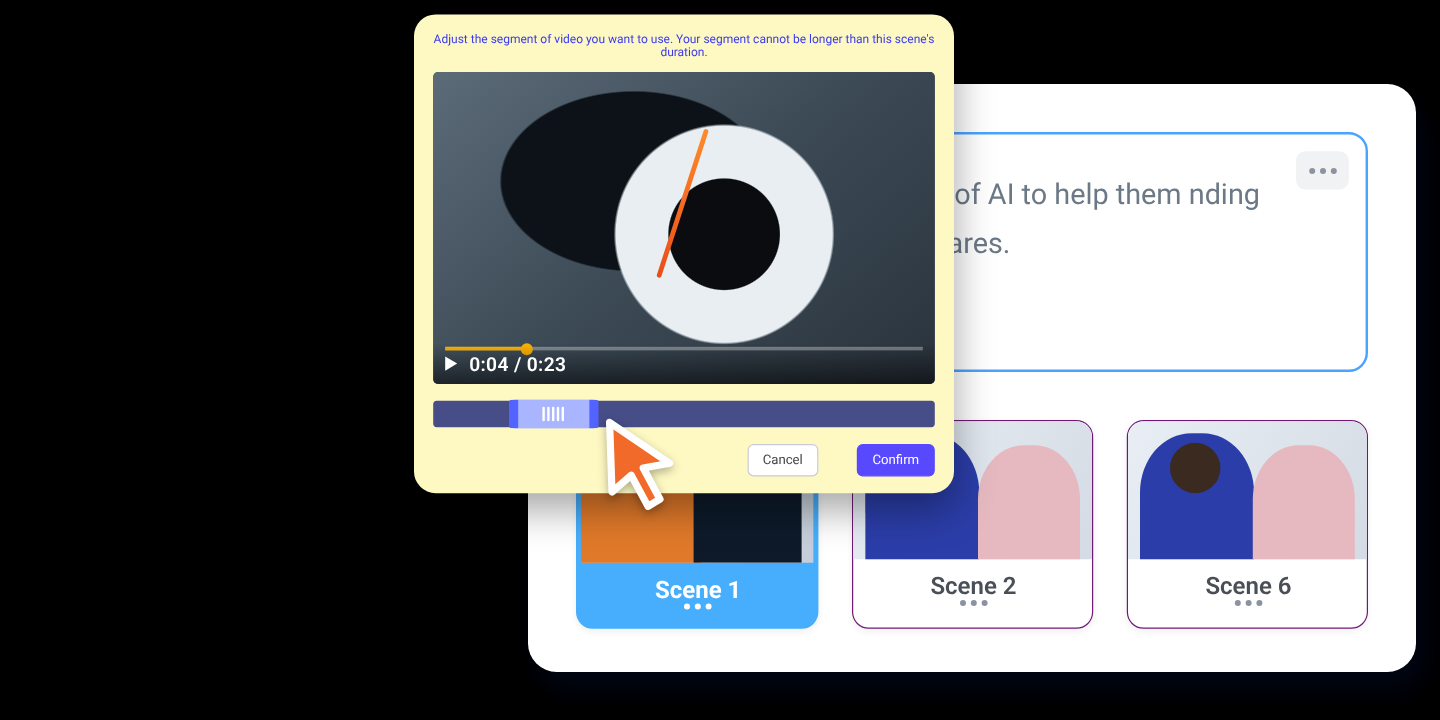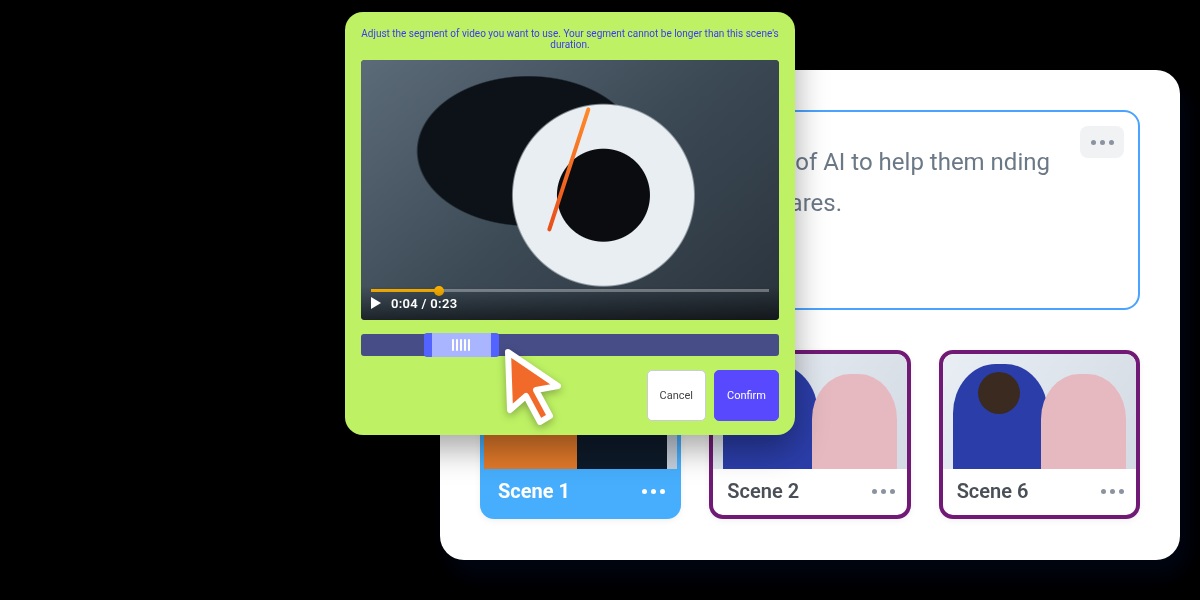--- a/index.html
+++ b/index.html
@@ -62,21 +62,21 @@
 
     .scene-row {
       display: flex;
       gap: 28px;
       margin-top: 40px;
     }
 
     .scene-card {
       width: 215px;
       border-radius: 14px;
-      border: 4px solid #701a75;
+      border: 1px solid #701a75;
       background: #fff;
       overflow: hidden;
       box-shadow: 0 2px 6px rgba(0,0,0,0.06);
     }
     .scene-card.selected {
       border: 4px solid #46aefc;
       background: #46aefc;
     }
     .scene-thumb {
       height: 115px;
@@ -84,20 +84,21 @@
       position: relative;
       overflow: hidden;
       border-radius: 10px 10px 0 0;
     }
     .scene-card.selected .scene-thumb { border-radius: 10px 10px 0 0; }
     .scene-footer {
       display: flex;
       align-items: center;
       justify-content: space-between;
       padding: 10px 12px 12px 14px;
+      flex-direction: column;
     }
     .scene-label {
       font-size: 20px;
       font-weight: 600;
       color: #4a4f57;
     }
     .scene-card.selected .scene-label { color: #fff; font-weight: 700; }
     .scene-card.selected .dots span { background: #fff; }
 
     
@@ -130,21 +131,21 @@
     }
     .thumb-bc .head1 { position:absolute; left:35px; top:18px; width:42px; height:42px; border-radius:50%; background:#3b2a20;}
     .thumb-bc .head2 { position:absolute; right:28px; top:24px; width:36px; height:36px; border-radius:50%; background:#2a1a12;}
 
     
     .trim-dialog {
       position: absolute;
       left: 345px;
       top: 12px;
       width: 450px;
-      background: #bef264;
+      background: #fef9c3;
       border-radius: 18px;
       box-shadow: 0 14px 32px rgba(0,0,0,0.35);
       padding: 16px 16px 14px 16px;
       z-index: 5;
     }
     .trim-help {
       text-align: center;
       font-size: 10px;
       color: #3a3af0;
       margin-bottom: 10px;
@@ -193,21 +194,21 @@
       position:absolute; top:50%; width:10px; height:10px; border-radius:50%;
       background:#ffb300; transform: translate(-50%,-50%);
     }
     .play-triangle {
       width: 0; height: 0;
       border-left: 10px solid #fff;
       border-top: 6px solid transparent;
       border-bottom: 6px solid transparent;
       cursor:pointer;
     }
-    .time-text { font-size: 13px; font-weight:600; letter-spacing:0.3px;}
+    .time-text { font-size: 16px; font-weight:600; letter-spacing:0.3px;}
 
     .trim-track {
       margin-top: 14px;
       height: 22px;
       background: #474d86;
       position: relative;
       border-radius: 3px;
     }
     .trim-window {
       position: absolute;
@@ -224,23 +225,24 @@
       transform: translate(-50%,-50%);
       display:flex; gap:2px; justify-content:center;
     }
     .trim-grip span { width:2px; height:12px; background:#fff; border-radius:1px; }
 
     .dialog-actions {
       display:flex; justify-content:flex-end; gap:8px; margin-top:14px;
     }
     .btn {
       font-size: 11px;
-      padding: 18px 12px;
+      padding: 6px 12px;
       border-radius: 5px;
       cursor: pointer;
+      margin-left: 24px;
     }
     .btn-secondary {
       background:#fff; border:1px solid #c8ccd4; color:#444;
     }
     .btn-primary {
       background:#5849ff; border:1px solid #5849ff; color:#fff; font-weight:400;
     }
 
     
     .cursor-arrow {

